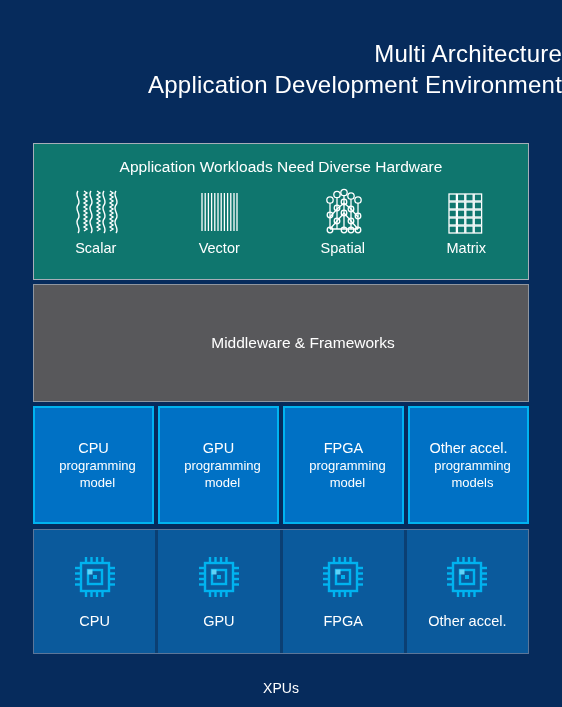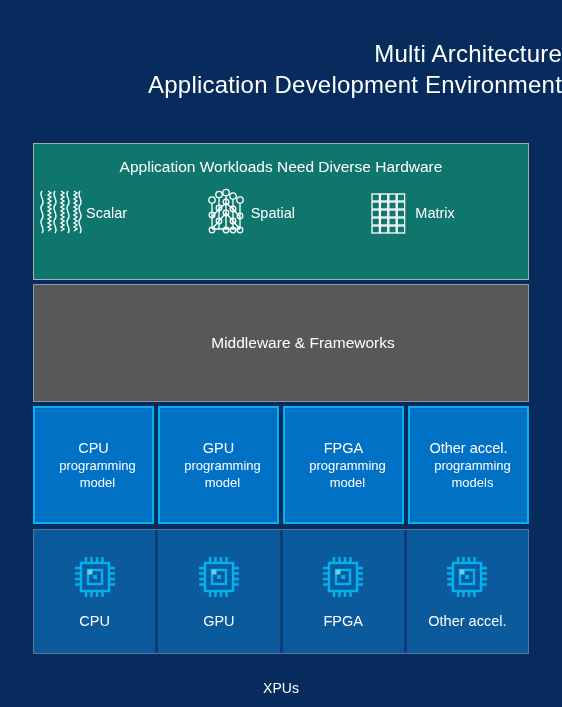--- a/index.html
+++ b/index.html
@@ -51,21 +51,21 @@
     font-size: 15.5px;
     line-height: 20px;
   }
   .workload-row {
     display: flex;
     margin-top: 10px;
   }
   .workload-cell {
     flex: 1 1 0;
     display: flex;
-    flex-direction: row;
+    flex-direction: column;
     align-items: center;
   }
   .workload-ico {
     height: 50px;
     width: 52px;
     display: block;
   }
   .workload-label {
     color: #ffffff;
     font-size: 14.5px;
@@ -178,20 +178,39 @@
             <path d="M21 4 C17 9,25 13,21 18 C17 23,25 27,21 32 C17 37,25 41,21 46"></path>
             <path d="M27 4 l3 2 l-3 2 l3 2 l-3 2 l3 2 l-3 2 l3 2 l-3 2 l3 2 l-3 2 l3 2 l-3 2 l3 2 l-3 2 l3 2 l-3 2 l3 2 l-3 2 l3 2 l-3 2"></path>
             <path d="M34 4 C30 9,38 13,34 18 C30 23,38 27,34 32 C30 37,38 41,34 46"></path>
             <path d="M40 4 l3 2 l-3 2 l3 2 l-3 2 l3 2 l-3 2 l3 2 l-3 2 l3 2 l-3 2 l3 2 l-3 2 l3 2 l-3 2 l3 2 l-3 2 l3 2 l-3 2 l3 2 l-3 2"></path>
             <path d="M46 4 C42 9,50 13,46 18 C42 23,50 27,46 32 C42 37,50 41,46 46"></path>
           </g>
         </svg>
         <div class="workload-label">Scalar</div>
       </div>
 
+      <div class="workload-cell">
+        <svg class="workload-ico" viewBox="0 0 52 50">
+          <g stroke="#ffffff" stroke-width="1.3">
+            <line x1="9" y1="6" x2="9" y2="44"></line>
+              <line x1="12.2" y1="6" x2="12.2" y2="44"></line>
+            <line x1="15.4" y1="6" x2="15.4" y2="44"></line>
+              <line x1="18.6" y1="6" x2="18.6" y2="44"></line>
+            <line x1="21.8" y1="6" x2="21.8" y2="44"></line>
+              <line x1="25" y1="6" x2="25" y2="44"></line>
+            <line x1="28.2" y1="6" x2="28.2" y2="44"></line>
+              <line x1="31.4" y1="6" x2="31.4" y2="44"></line>
+            <line x1="34.6" y1="6" x2="34.6" y2="44"></line>
+              <line x1="37.8" y1="6" x2="37.8" y2="44"></line>
+            <line x1="41" y1="6" x2="41" y2="44"></line>
+              <line x1="44" y1="6" x2="44" y2="44"></line>
+          </g>
+        </svg>
+        <div class="workload-label">Vector</div>
+      </div>
 
       <div class="workload-cell">
         <svg class="workload-ico" viewBox="0 0 52 50">
           <g stroke="#ffffff" fill="none" stroke-width="1.3">
             <path d="M13 42 L13 16 M20 42 L20 10 M27 42 L27 8 M34 42 L34 12 M41 42 L41 16"></path>
             <path d="M13 42 L20 34 M20 34 L27 26 M27 26 L34 34 M34 34 L41 42 M13 30 L20 22 M27 16 L34 22 M20 22 L27 16 M34 22 L41 30 M13 42 L41 42"></path>
             <circle cx="13" cy="13" r="3.2"></circle>
               <circle cx="20" cy="7.5" r="3.2"></circle>
             <circle cx="27" cy="5.5" r="3.2"></circle>
               <circle cx="34" cy="9" r="3.2"></circle>

